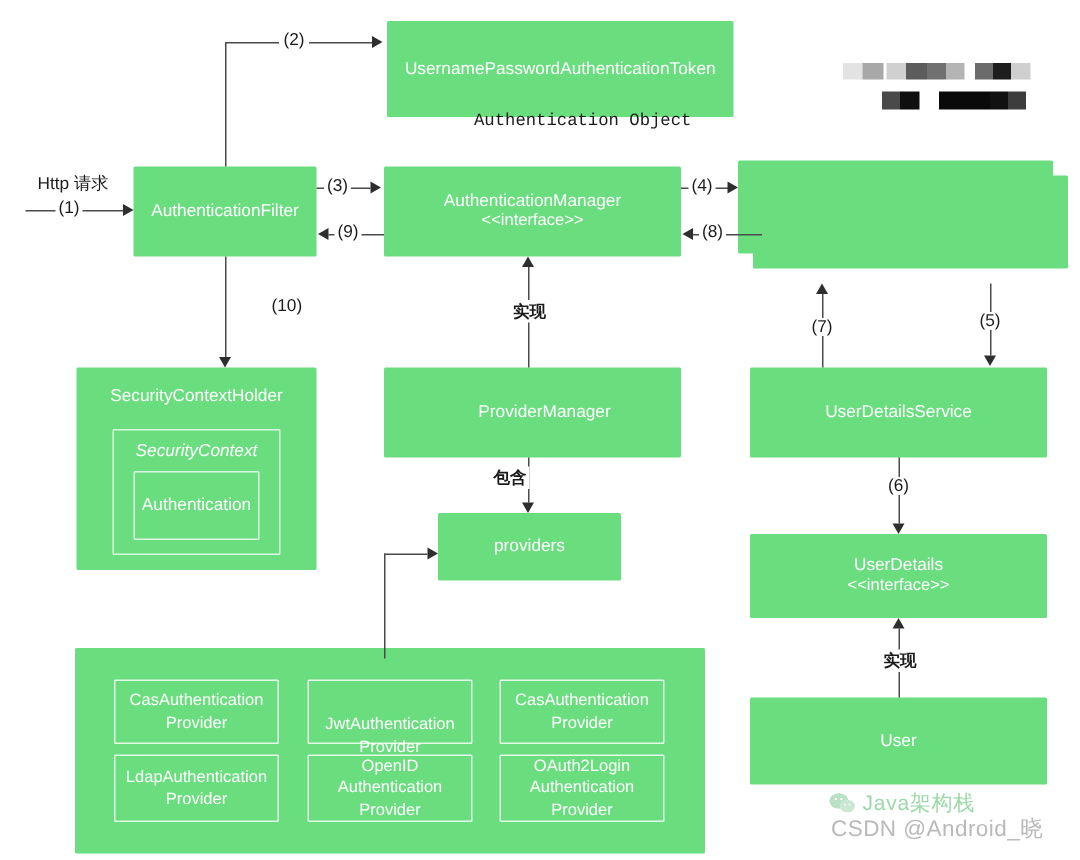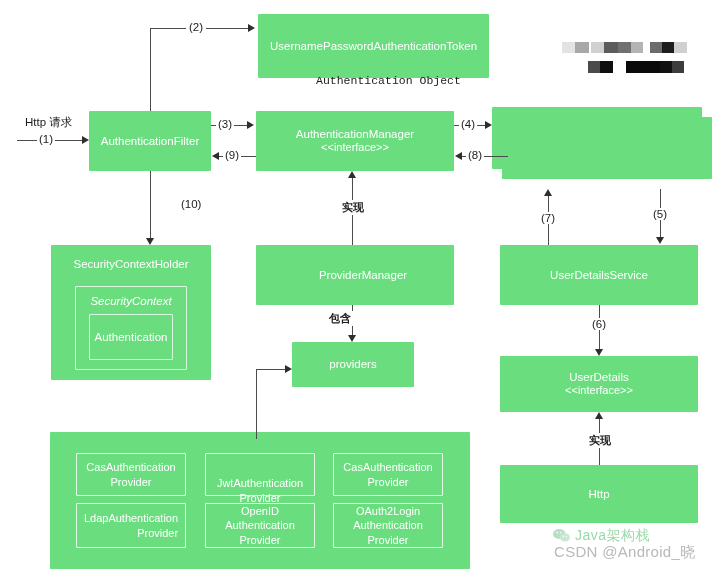--- a/index.html
+++ b/index.html
@@ -132,38 +132,38 @@
   <div class="node" style="left:500px;top:245px;width:198px;height:60px;">
     <span class="lbl">UserDetailsService</span>
   </div>
 
   <div class="node" style="left:500px;top:356px;width:198px;height:56px;flex-direction:column;">
     <span class="lbl">UserDetails</span>
     <span class="sub">&lt;&lt;interface&gt;&gt;</span>
   </div>
 
   <div class="node" style="left:500px;top:465px;width:198px;height:58px;">
-    <span class="lbl">Http</span>
+    <span class="lbl">User</span>
   </div>
 
   <div class="node" style="left:50px;top:432px;width:420px;height:137px;display:block;">
     <div class="pbox" style="left:26px;top:21px;width:110px;height:43px;">
       <span style="white-space:pre-line;">CasAuthentication
 Provider</span>
     </div>
     <div class="pbox" style="left:155px;top:21px;width:110px;height:43px;">
       <span style="white-space:pre-line;margin-top:32px;">JwtAuthentication
 Provider</span>
     </div>
     <div class="pbox" style="left:283px;top:21px;width:110px;height:43px;">
       <span style="white-space:pre-line;">CasAuthentication
 Provider</span>
     </div>
     <div class="pbox" style="left:26px;top:71px;width:110px;height:45px;">
-      <span style="white-space:pre-line;text-align:right;">LdapAuthentication
+      <span style="white-space:pre-line;">LdapAuthentication
 Provider</span>
     </div>
     <div class="pbox" style="left:155px;top:71px;width:110px;height:45px;">
       <span style="white-space:pre-line;">OpenID
 Authentication
 Provider</span>
     </div>
     <div class="pbox" style="left:283px;top:71px;width:110px;height:45px;">
       <span style="white-space:pre-line;">OAuth2Login
 Authentication

